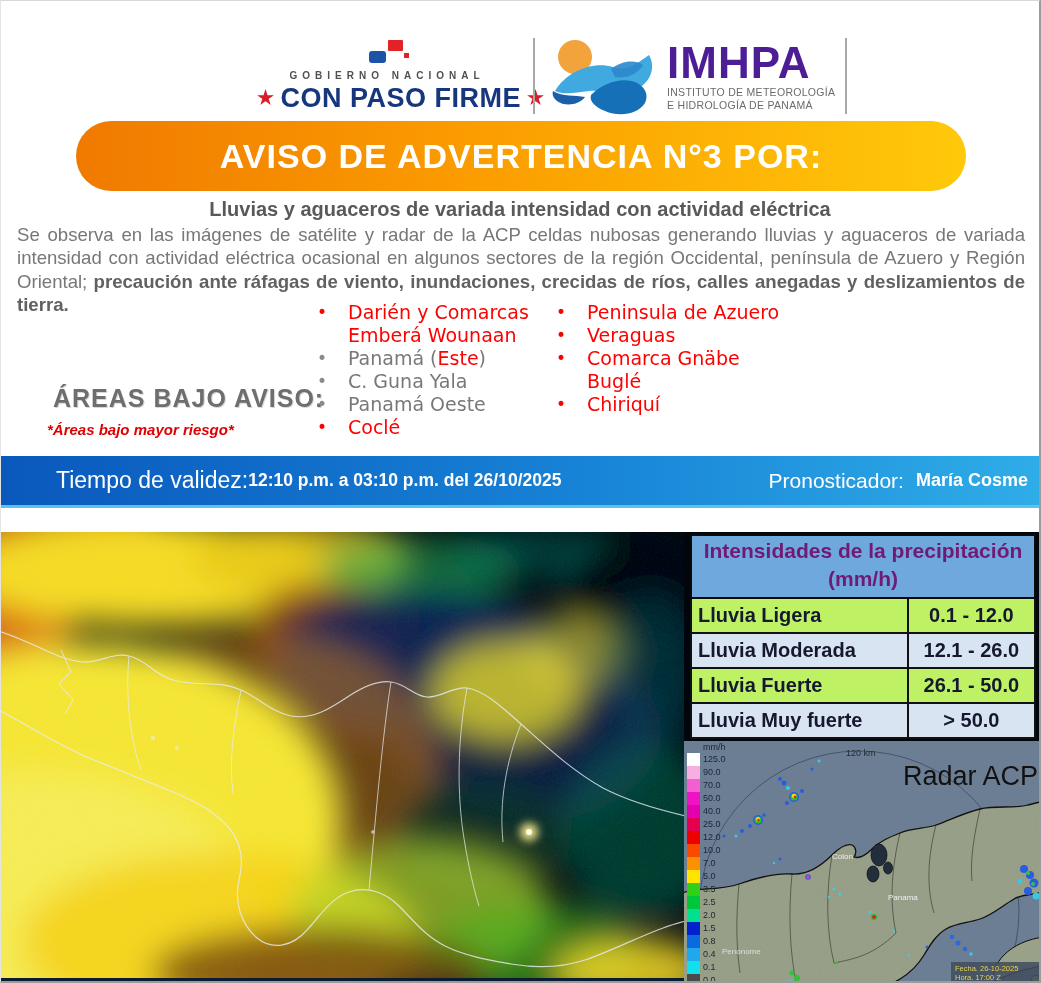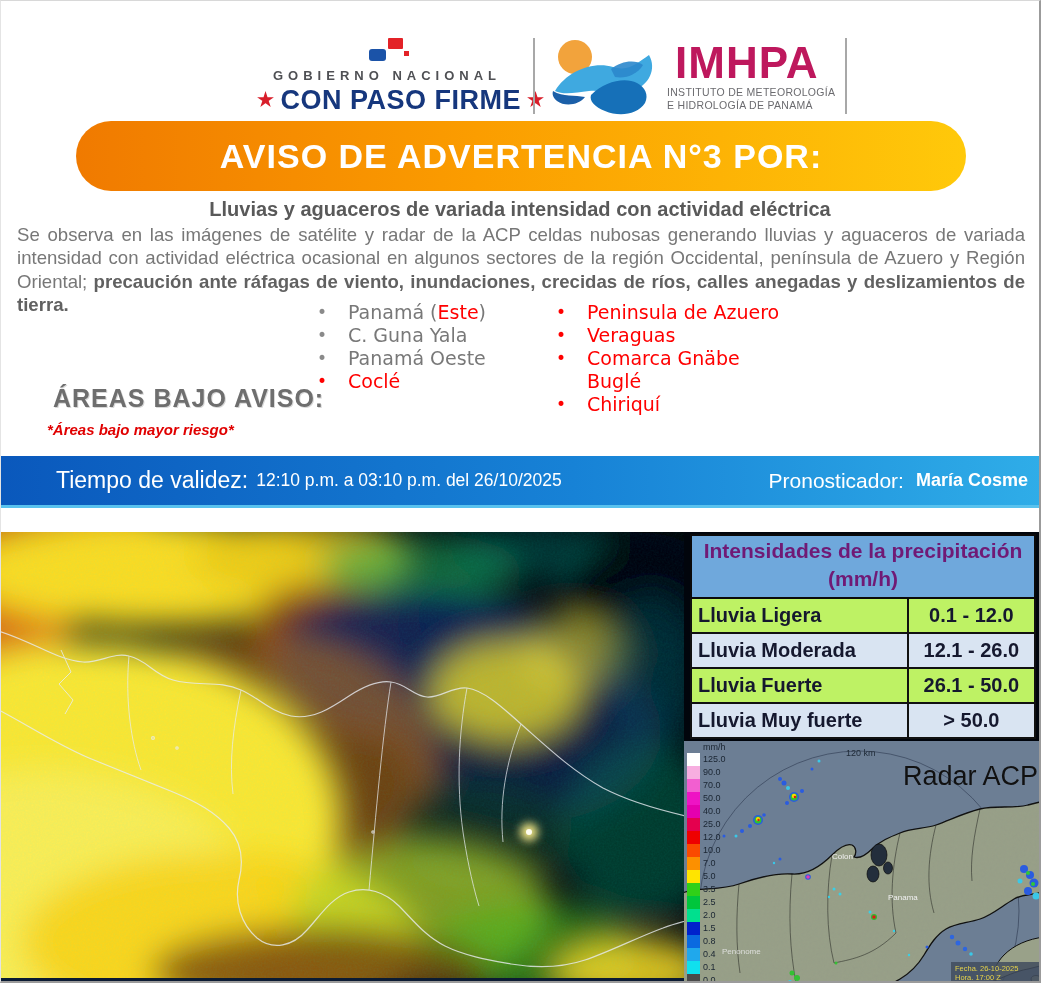--- a/index.html
+++ b/index.html
@@ -7,28 +7,28 @@
         box-sizing:border-box;border-top:1px solid #d8d8d8;border-left:1px solid #e4e4e4;
         border-right:2px solid #9b9b9b;border-bottom:2px solid #9b9b9b;
         font-family:"Liberation Sans",sans-serif;}
   
   .logos{position:absolute;top:28px;left:250px;width:612px;height:94px;display:flex;align-items:center;}
   .gob{width:272px;text-align:center;}
   .flag{position:relative;height:28px;}
   .flag .b{position:absolute;left:118px;top:13px;width:17px;height:12px;background:#1b53a8;border-radius:3px;}
   .flag .r{position:absolute;left:137px;top:2px;width:15px;height:11px;background:#e32227;border-radius:1px;}
   .flag .d{position:absolute;left:153px;top:15px;width:5px;height:5px;background:#e32227;}
-  .gob-l1{font-size:13px;font-weight:bold;letter-spacing:5px;color:#4f5054;margin-top:4px;}
+  .gob-l1{font-size:10px;font-weight:bold;letter-spacing:5px;color:#4f5054;margin-top:4px;}
   .gob-l2{font-size:27px;font-weight:800;color:#16377d;letter-spacing:0.5px;margin-top:2px;white-space:nowrap;}
   .gob-l2 .star{color:#d81e2a;font-size:19px;vertical-align:3px;padding:0 6px;}
   .vline{width:2px;height:76px;background:#a8a8a8;margin:0 10px;}
   .imhpa{display:flex;align-items:center;}
   .imhpa-mark{width:118px;height:86px;}
   .imhpa-text{margin-left:4px;}
-  .imhpa-acronym{font-size:44px;font-weight:800;color:#be185d;line-height:44px;letter-spacing:1px;margin-left:8px;}
+  .imhpa-acronym{font-size:44px;font-weight:800;color:#4c1d95;line-height:44px;letter-spacing:1px;}
   .imhpa-sub{font-size:10.5px;color:#6b6b6f;letter-spacing:0.3px;margin-top:1px;}
   
   .banner{position:absolute;top:120px;left:75px;width:890px;height:70px;border-radius:36px;
           background:linear-gradient(90deg,#f07a00 0%,#fb9d00 45%,#ffc90a 100%);
           text-align:center;line-height:70px;font-size:34px;font-weight:800;color:#ffffff;letter-spacing:1px;}
   
   .subtitle{position:absolute;top:197px;left:0;width:100%;text-align:center;
             font-size:20px;font-weight:bold;color:#595959;}
   .bodytext{position:absolute;top:222px;left:16px;width:1008px;margin:0;text-align:justify;
             font-size:18.6px;line-height:1.26;color:#777777;}
@@ -46,21 +46,21 @@
   li.red, .red-t{color:#ff0000;}
   li.red::before{color:#ff0000;}
   li.gray{color:#787878;}
   li.gray::before{color:#8a8a8a;}
   
   .validity{position:absolute;top:455px;left:0;width:1041px;height:52px;
             background:linear-gradient(90deg,#0a58bc 0%,#1782d6 55%,#2fade8 100%);
             border-bottom:3px solid #59c2ee;box-sizing:border-box;
             display:flex;align-items:center;color:#ffffff;padding:0 14px 0 55px;justify-content:flex-end;}
   .v-label{font-size:23px;}
-  .v-value{font-size:17.5px;font-weight:normal;margin-left:8px;}
+  .v-value{font-size:17.5px;font-weight:bold;}
   .v-spacer{flex:1;}
   .p-label{font-size:21px;}
   .p-name{font-size:18px;font-weight:bold;margin-left:12px;}
   
   .bottom{position:absolute;top:531px;left:0;width:1041px;height:452px;display:flex;background:#01050c;}
   .sat{width:683px;height:452px;display:block;}
   .right-col{width:358px;height:452px;background:#01050c;}
   
   table.intensity{border-collapse:collapse;margin:2px 4px 0 6px;width:346px;
                   font-family:"Liberation Sans",sans-serif;}
@@ -114,20 +114,21 @@
   </header>
 
   <div class="banner">AVISO DE ADVERTENCIA N°3 POR:</div>
 
   <div class="subtitle">Lluvias y aguaceros de variada intensidad con actividad eléctrica</div>
   <p class="bodytext"><span>Se observa en las imágenes de satélite y radar de la ACP celdas nubosas generando lluvias y aguaceros de variada intensidad con actividad eléctrica ocasional en algunos sectores de la región Occidental, península de Azuero y Región Oriental; </span><b>precaución ante ráfagas de viento, inundaciones, crecidas de ríos, calles anegadas y deslizamientos de tierra.</b></p>
 
   <div class="areas-label">ÁREAS BAJO AVISO:</div>
   <div class="areas-note">*Áreas bajo mayor riesgo*</div>
   <ul class="areas-col col1">
+    <li class="red"><span>Darién y Comarcas Emberá Wounaan</span></li>
     <li class="gray"><span>Panamá (</span><span class="red-t">Este</span><span>)</span></li>
     <li class="gray"><span>C. Guna Yala</span></li>
     <li class="gray"><span>Panamá Oeste</span></li>
     <li class="red"><span>Coclé</span></li>
   </ul>
   <ul class="areas-col col2">
     <li class="red"><span>Peninsula de Azuero</span></li>
     <li class="red"><span>Veraguas</span></li>
     <li class="red"><span>Comarca Gnäbe Buglé</span></li>
     <li class="red"><span>Chiriquí</span></li>

